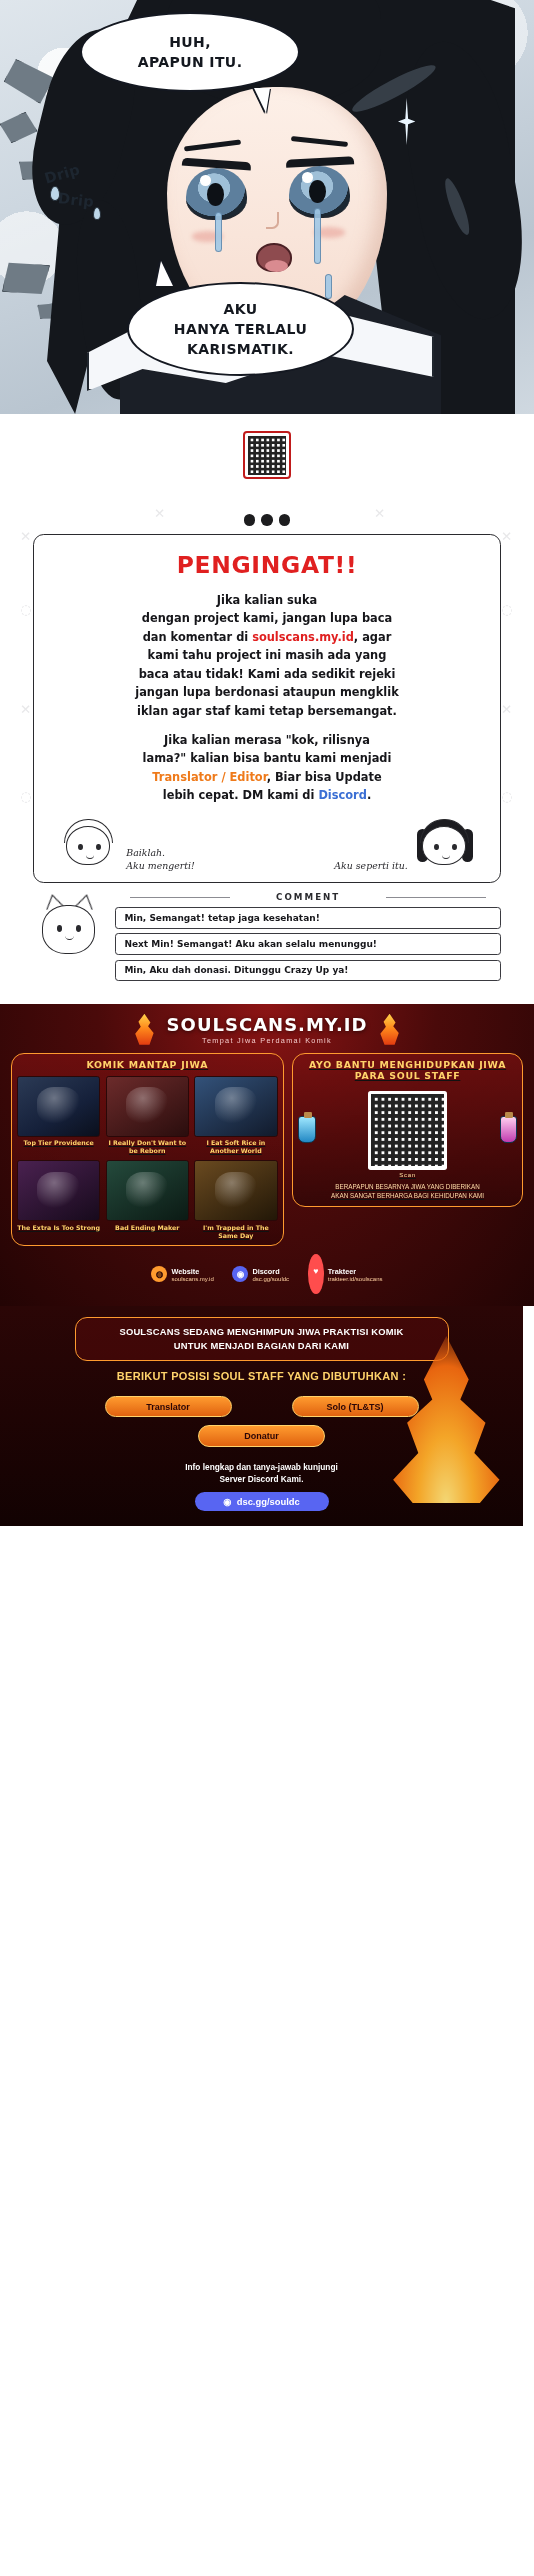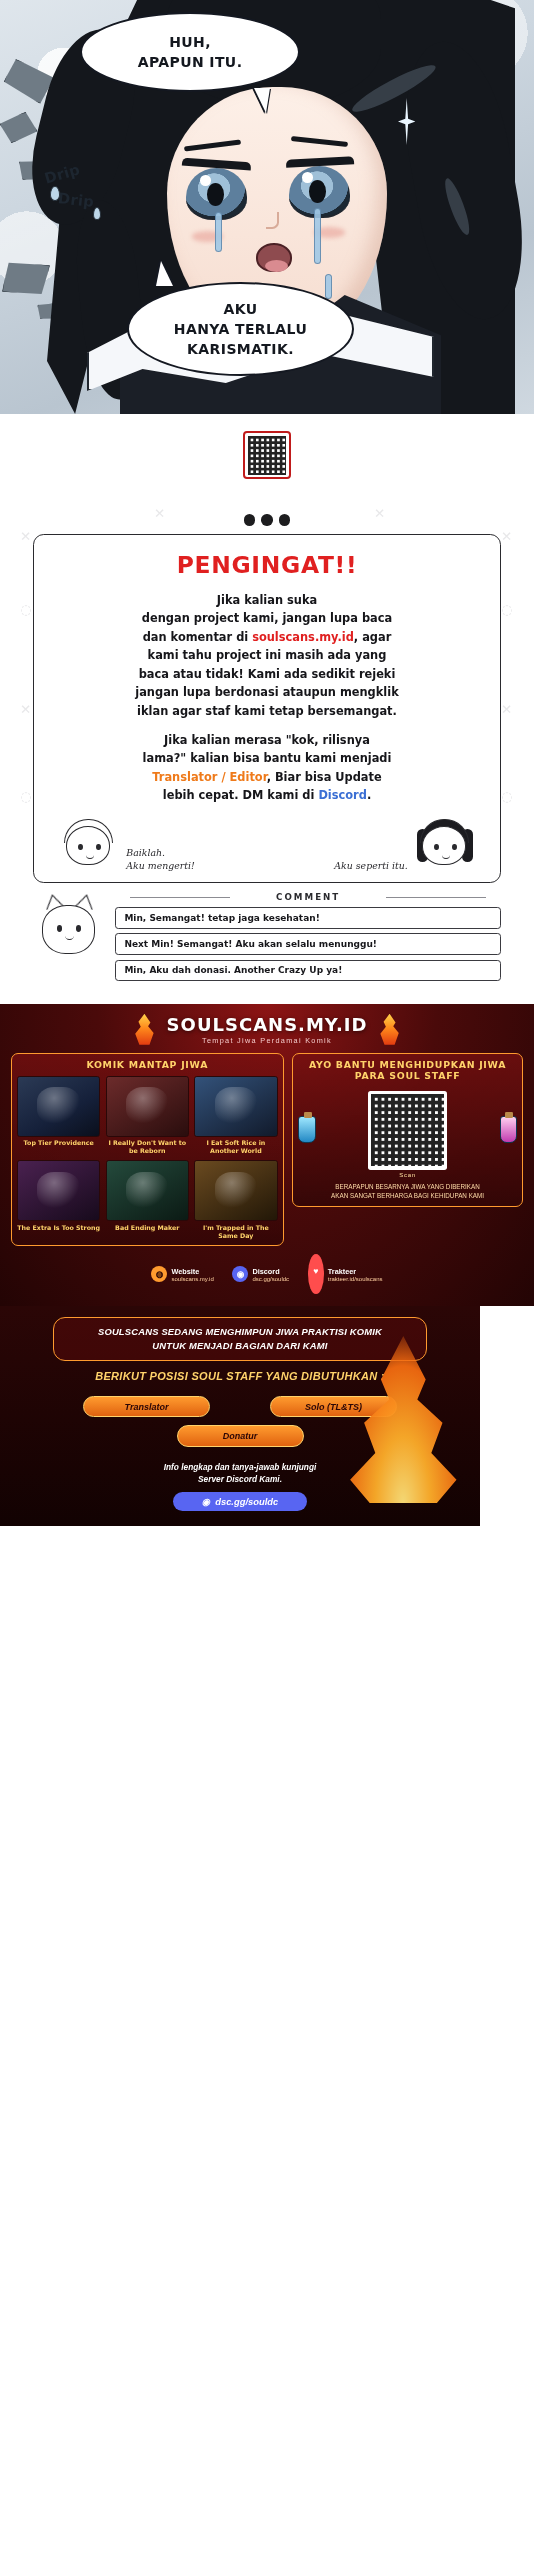--- a/index.html
+++ b/index.html
@@ -318,23 +318,24 @@
     font-family:"DejaVu Sans", sans-serif; font-weight:700; font-size: 18px;
     color:#ffffff; letter-spacing:1px; text-shadow: 0 1.3px 4px rgba(0,0,0,.6);
   }
   .promo-title .sub {
     font-size: 7.3px; color:#f3c9c9; letter-spacing: 1.3px; margin-top:1.3px;
   }
   .promo-cols { display:flex; gap: 8px; padding: 0 10.7px; }
   .col-left { flex: 1.18; }
   .col-right { flex: 1; }
   .panel {
-    border: 1.3px solid #ff9b2f; border-radius: 7px;
+    border: 1.3px solid #ff9b2f; border-radius: 13px;
     background: linear-gradient(180deg, rgba(120,16,16,.75), rgba(50,6,6,.85));
     padding: 5.3px;
+    text-decoration: underline;
   }
   .panel-head {
     text-align:center; color:#ffd36b; font-weight:700; font-size: 9.4px;
     letter-spacing:0.7px; margin-bottom: 5.3px; font-family:"DejaVu Sans", sans-serif;
   }
   .comics-grid { display:grid; grid-template-columns: repeat(3, 1fr); gap: 5.3px; }
   .comic-card { text-align:center; }
   .cover {
     width:100%; height: 61px; border-radius: 2.7px; border:0.7px solid #2a0808;
     background: linear-gradient(150deg,#2b3a55 0%, #15203a 60%, #0a0f1c 100%);
@@ -377,22 +378,22 @@
     width: 16px; height: 16px; border-radius: 50%; background:#ff9b2f;
     display:flex; align-items:center; justify-content:center; color:#2a0606; font-size: 8.7px; font-weight:700;
   }
   .link-ic.discord { background:#5865f2; color:#fff; }
   .link-ic.trakteer { background:#ff4d4d; color:#fff; }
   .link-txt .lt1 { font-size: 7.3px; color:#fff; font-weight:700; }
   .link-txt .lt2 { font-size: 6px; color:#ffd0a0; }
 
   
   .recruit {
-    width: 480px; background: linear-gradient(180deg,#2b0606 0%, #120202 100%);
-    padding: 10.7px 0 6.7px; position:relative; overflow:hidden;font-style:italic;
+    width: 523px; background: linear-gradient(180deg,#2b0606 0%, #120202 100%);
+    padding: 10.7px 0 6.7px; position:relative; overflow:hidden;
   }
   .recruit-banner {
     width: 374px; margin: 0 auto 9.4px; border:1.3px solid #ff9b2f; border-radius: 12px;
     padding: 6.7px 12px; text-align:center; color:#fff; font-weight:700; font-size: 9.4px;
     line-height:1.5; background: rgba(90,10,10,.5); letter-spacing:0.2px;
   }
   .recruit-sub {
     text-align:center; color:#ffd36b; font-weight:700; font-size: 11px; margin-bottom: 8px;
     letter-spacing:0.3px;
   }
@@ -569,21 +570,21 @@
         <div class="ear r"></div>
         <div class="cbody"></div>
         <div class="ceye ce1"></div>
         <div class="ceye ce2"></div>
         <div class="cmouth"></div>
       </div>
       <div class="comments">
         <div class="comment-title">COMMENT</div>
         <div class="comment-row">Min, Semangat! tetap jaga kesehatan!</div>
         <div class="comment-row">Next Min! Semangat! Aku akan selalu menunggu!</div>
-        <div class="comment-row">Min, Aku dah donasi. Another Crazy Up ya!</div>
+        <div class="comment-row">Min, Aku dah donasi. Ditunggu Crazy Up ya!</div>
       </div>
     </div>
   </div>
 
   <div class="gap-white" style="height:12px"></div>
 
   <div class="promo">
     <div class="promo-header">
       <div class="flame"></div>
       <div class="promo-title">

